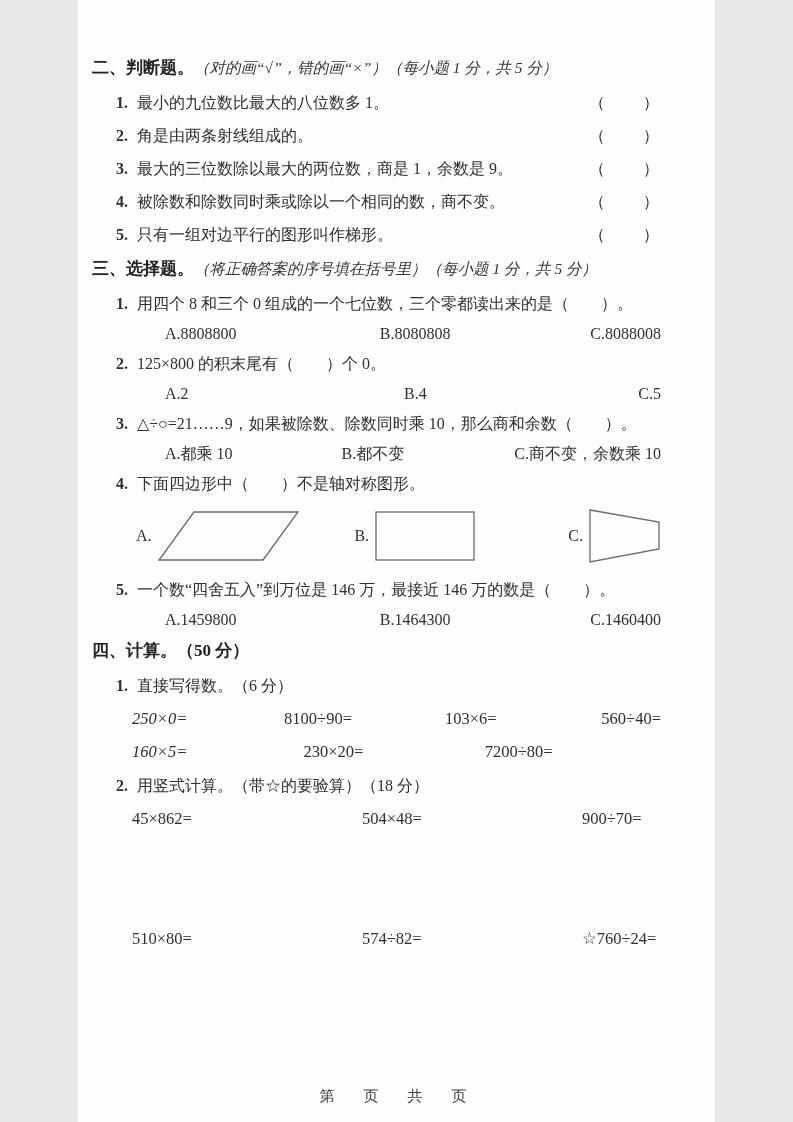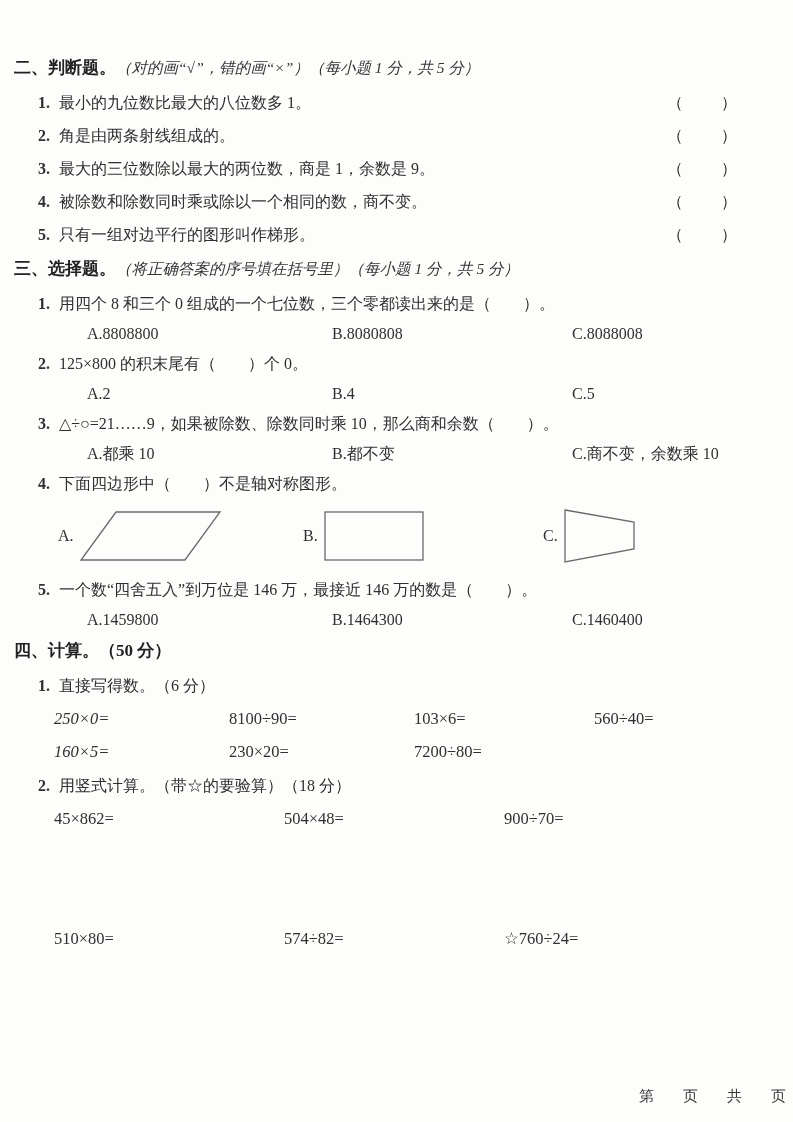--- a/index.html
+++ b/index.html
@@ -1,19 +1,19 @@
 <!DOCTYPE html>
 <html><head>
 <meta charset="utf-8">
 <title>数学试卷</title>
 <style>
   html,body{margin:0;padding:0;background:#e8e8e8;}
   .page{
     position:relative;
-    width:793px;height:1122px;
+    width:637px;height:1122px;
     margin:0 auto;
     background:#fdfdfc;
     font-family:"Liberation Serif","DejaVu Serif",serif;
     color:#2f2f2f;
     overflow:hidden;
   }
   .content{position:absolute;top:56px;left:14px;right:54px;}
 
   
   .sec-head{font-size:17px;line-height:24px;margin-bottom:12px;white-space:nowrap;}
@@ -55,21 +55,21 @@
   .calc-row.four .expr:nth-child(2){width:185px;}
   .calc-row.four .expr:nth-child(3){width:180px;}
   .calc-row.four .expr:nth-child(4){flex:1;}
   .calc-row.three .expr:nth-child(1){width:230px;}
   .calc-row.three .expr:nth-child(2){width:220px;}
   .calc-row.three .expr:nth-child(3){flex:1;}
   .vrow-first{margin-bottom:98px;}
 
   .page-footer{
     position:absolute;left:0;right:0;bottom:16px;
-    text-align:right;
+    text-align:center;
     font-family:"Liberation Sans","DejaVu Sans",sans-serif;
     font-size:15px;color:#3a3a3a;letter-spacing:7px;
   }
 </style>
 </head>
 <body>
 
 <div class="page">
   <div class="content">
 

